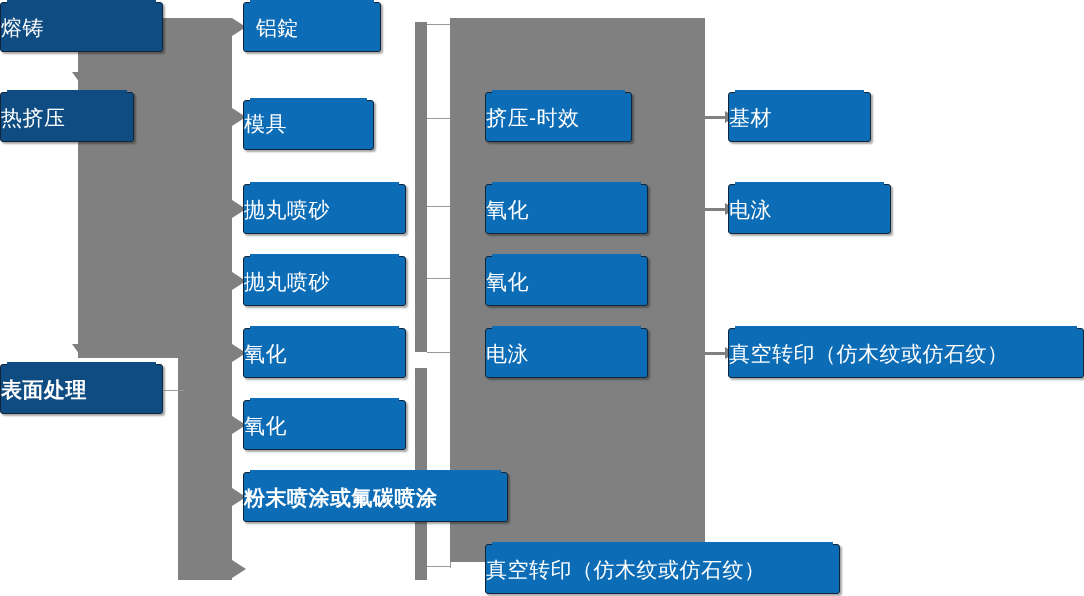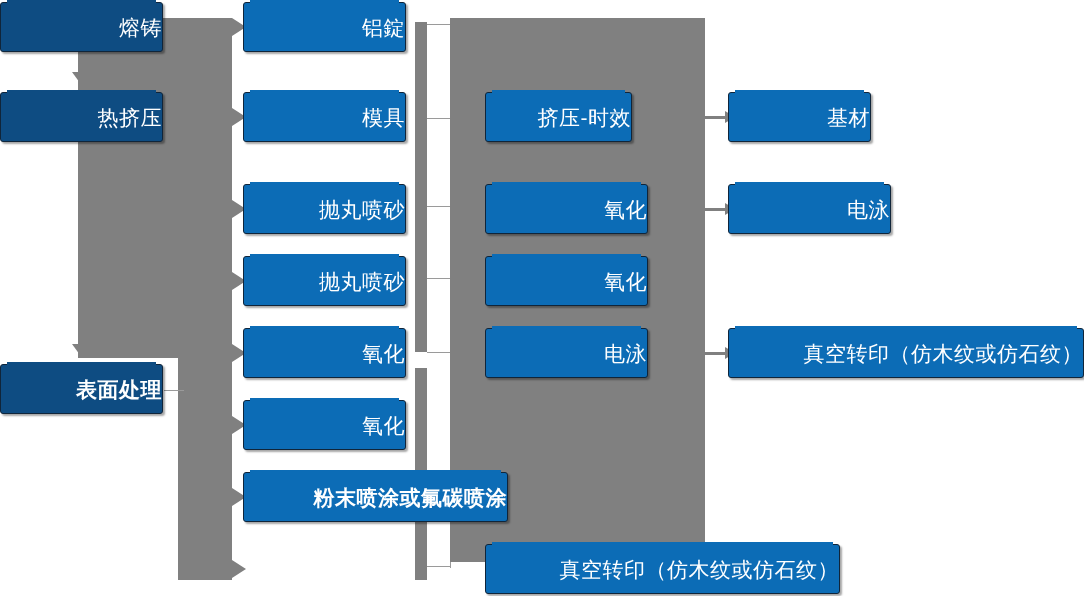--- a/index.html
+++ b/index.html
@@ -74,21 +74,21 @@
     width: 1px;
     background: #9a9a9a;
   }
 
   
   .box {
     position: absolute;
     box-sizing: border-box;
     display: flex;
     align-items: center;
-    justify-content: flex-end;
+    justify-content: flex-start;
     color: #ffffff;
     font-size: 21px;
     line-height: 1;
     letter-spacing: 0.5px;
     border: 1px solid #10253a;
     border-radius: 3px;
     box-shadow: 2px 2px 2px rgba(0,0,0,0.35);
     white-space: nowrap;
     z-index: 5;
   }
@@ -150,31 +150,31 @@
       <div class="head"></div>
   </div>
   <div class="thin-arrow" style="left:705px; top:348px;">
     <div class="shaft"></div>
       <div class="head"></div>
   </div>
 
   <div class="box dark" style="left:0px; top:2px; width:163px; height:50px;">
     <span>熔铸</span>
   </div>
-  <div class="box dark" style="left:0px; top:92px; width:163px; height:50px;">
+  <div class="box dark" style="left:0px; top:92px; width:134px; height:50px;">
     <span>热挤压</span>
   </div>
   <div class="box dark" style="left:0px; top:364px; width:163px; height:50px;font-weight:bold;">
     <span>表面处理</span>
   </div>
 
-  <div class="box light" style="left:243px; top:2px; width:163px; height:50px;">
+  <div class="box light" style="left:243px; top:2px; width:138px; height:50px;padding-left:12px;">
     <span>铝錠</span>
   </div>
-  <div class="box light" style="left:243px; top:92px; width:163px; height:50px;">
+  <div class="box light" style="left:243px; top:100px; width:131px; height:50px;font-family:Liberation Mono, monospace;">
     <span>模具</span>
   </div>
   <div class="box light" style="left:243px; top:184px; width:163px; height:50px;">
     <span>抛丸喷砂</span>
   </div>
   <div class="box light" style="left:243px; top:256px; width:163px; height:50px;">
     <span>抛丸喷砂</span>
   </div>
   <div class="box light" style="left:243px; top:328px; width:163px; height:50px;">
     <span>氧化</span>

